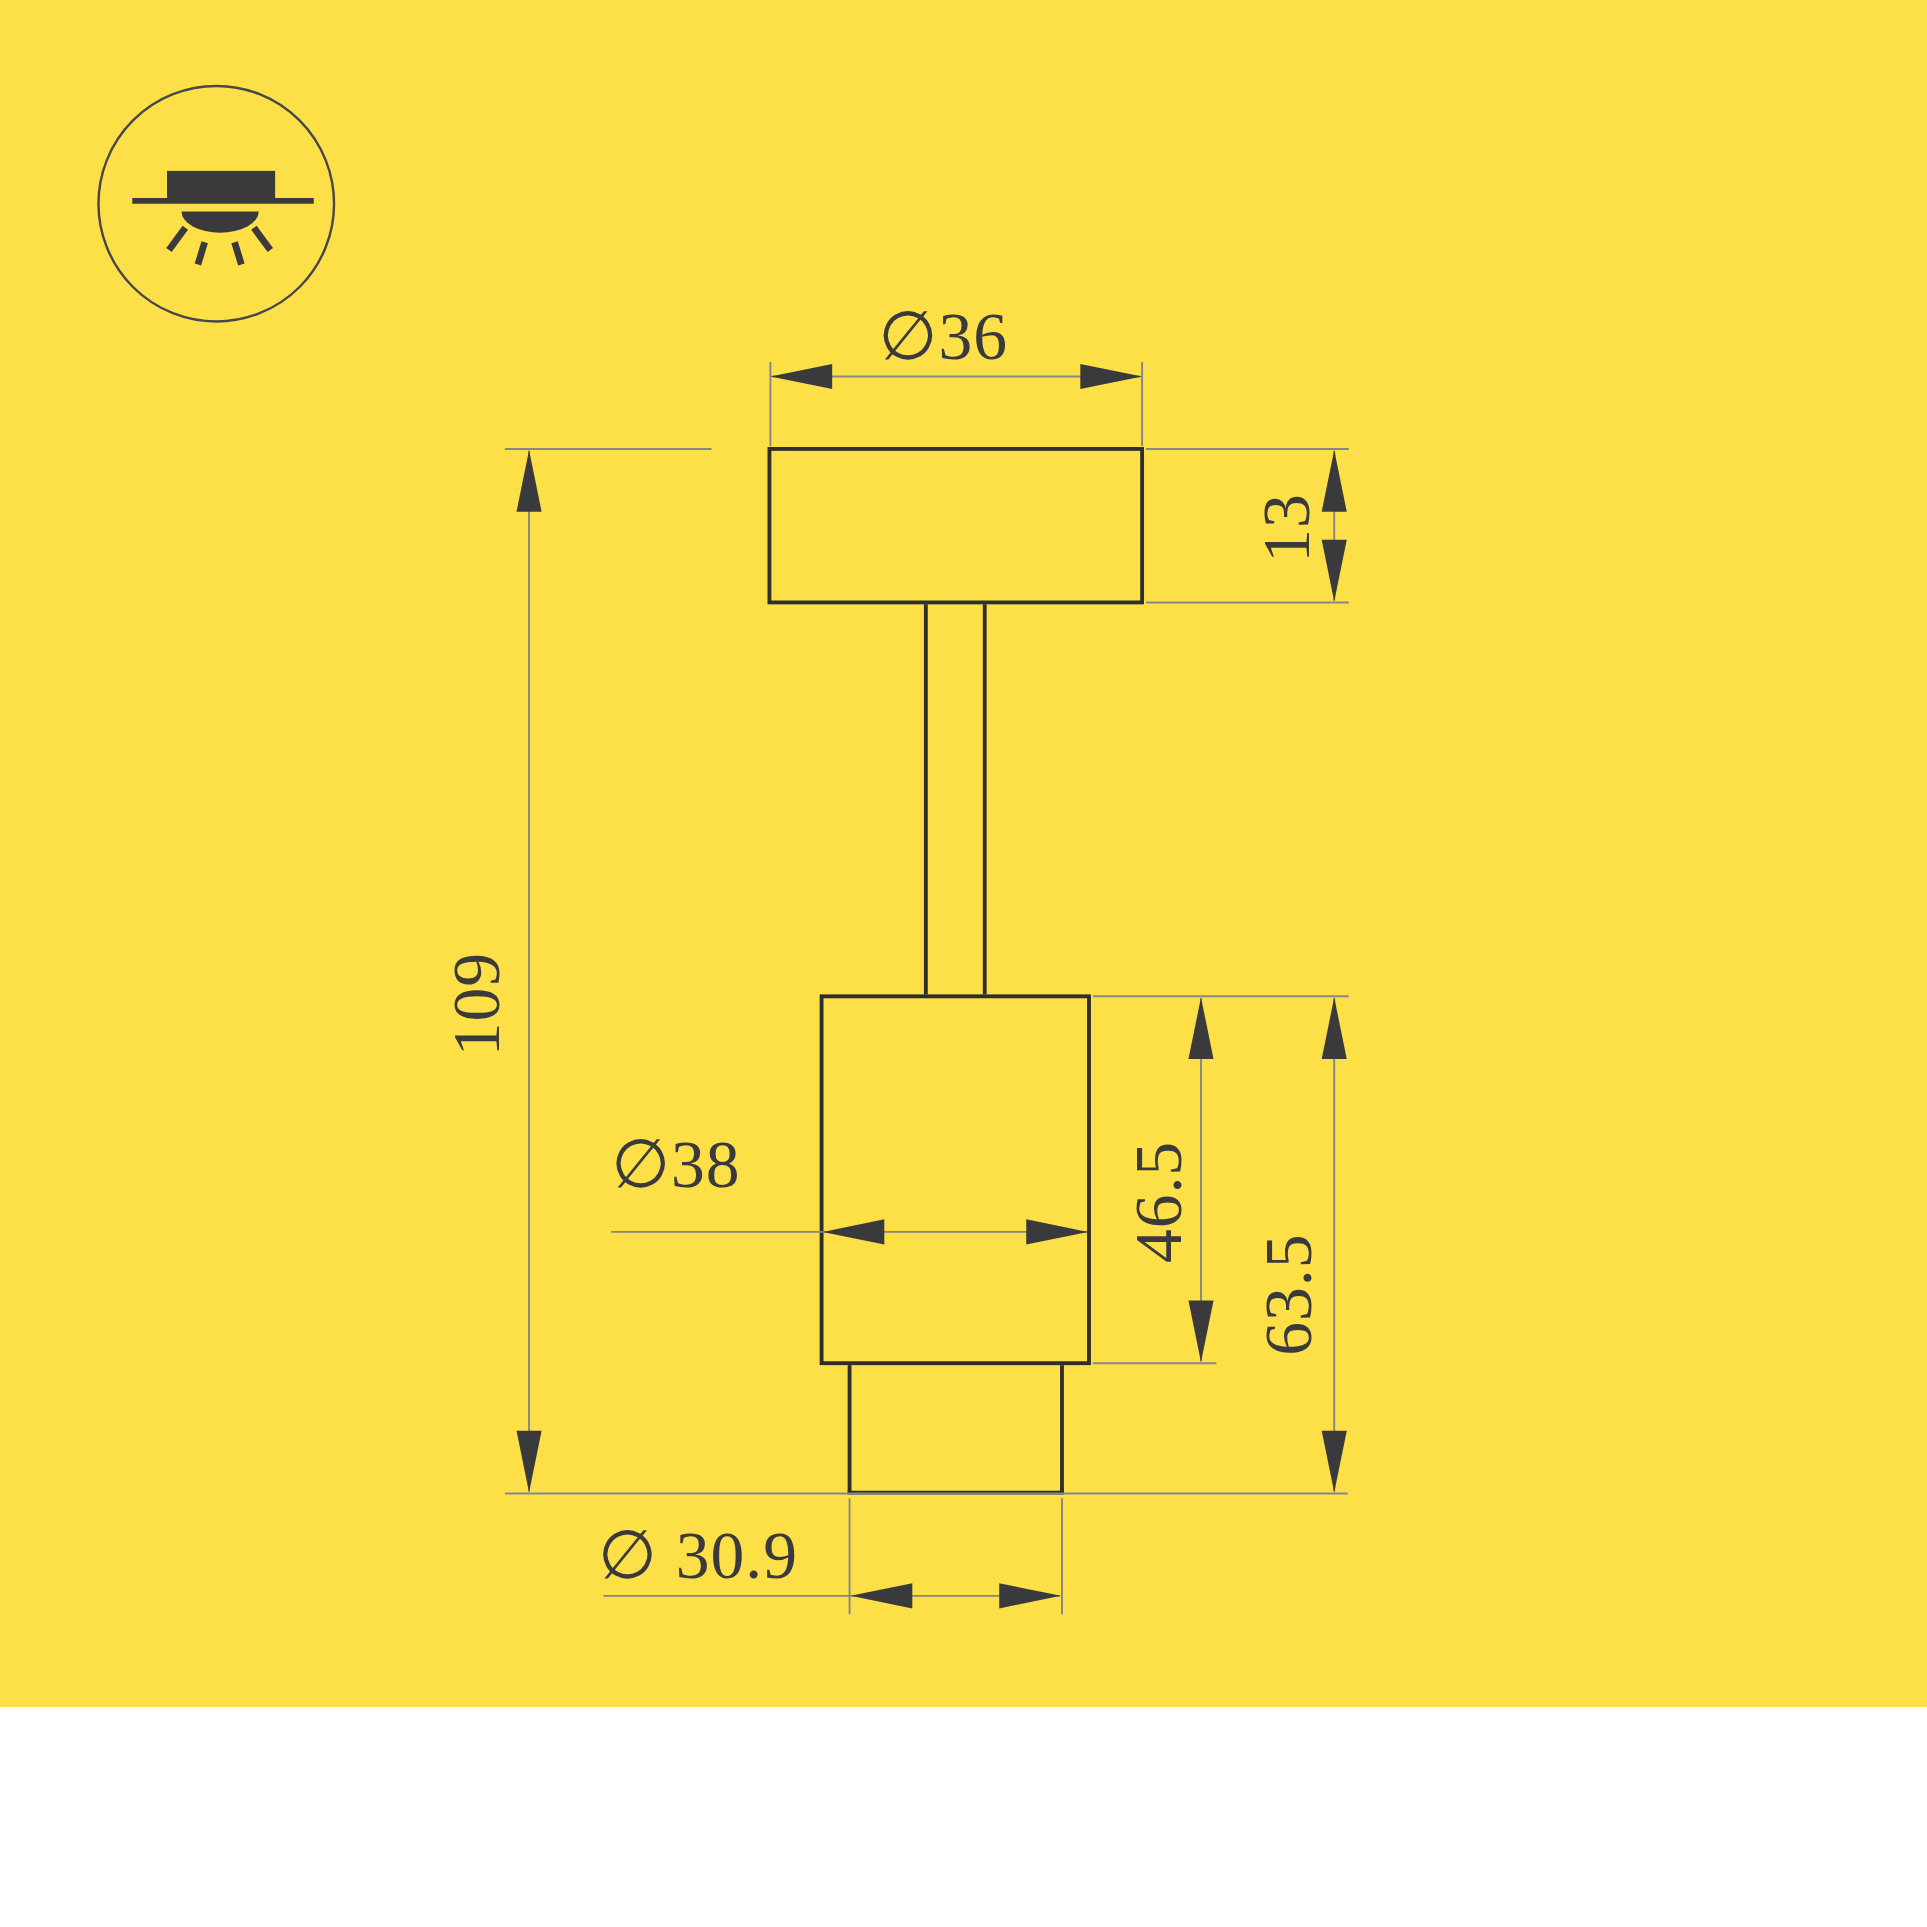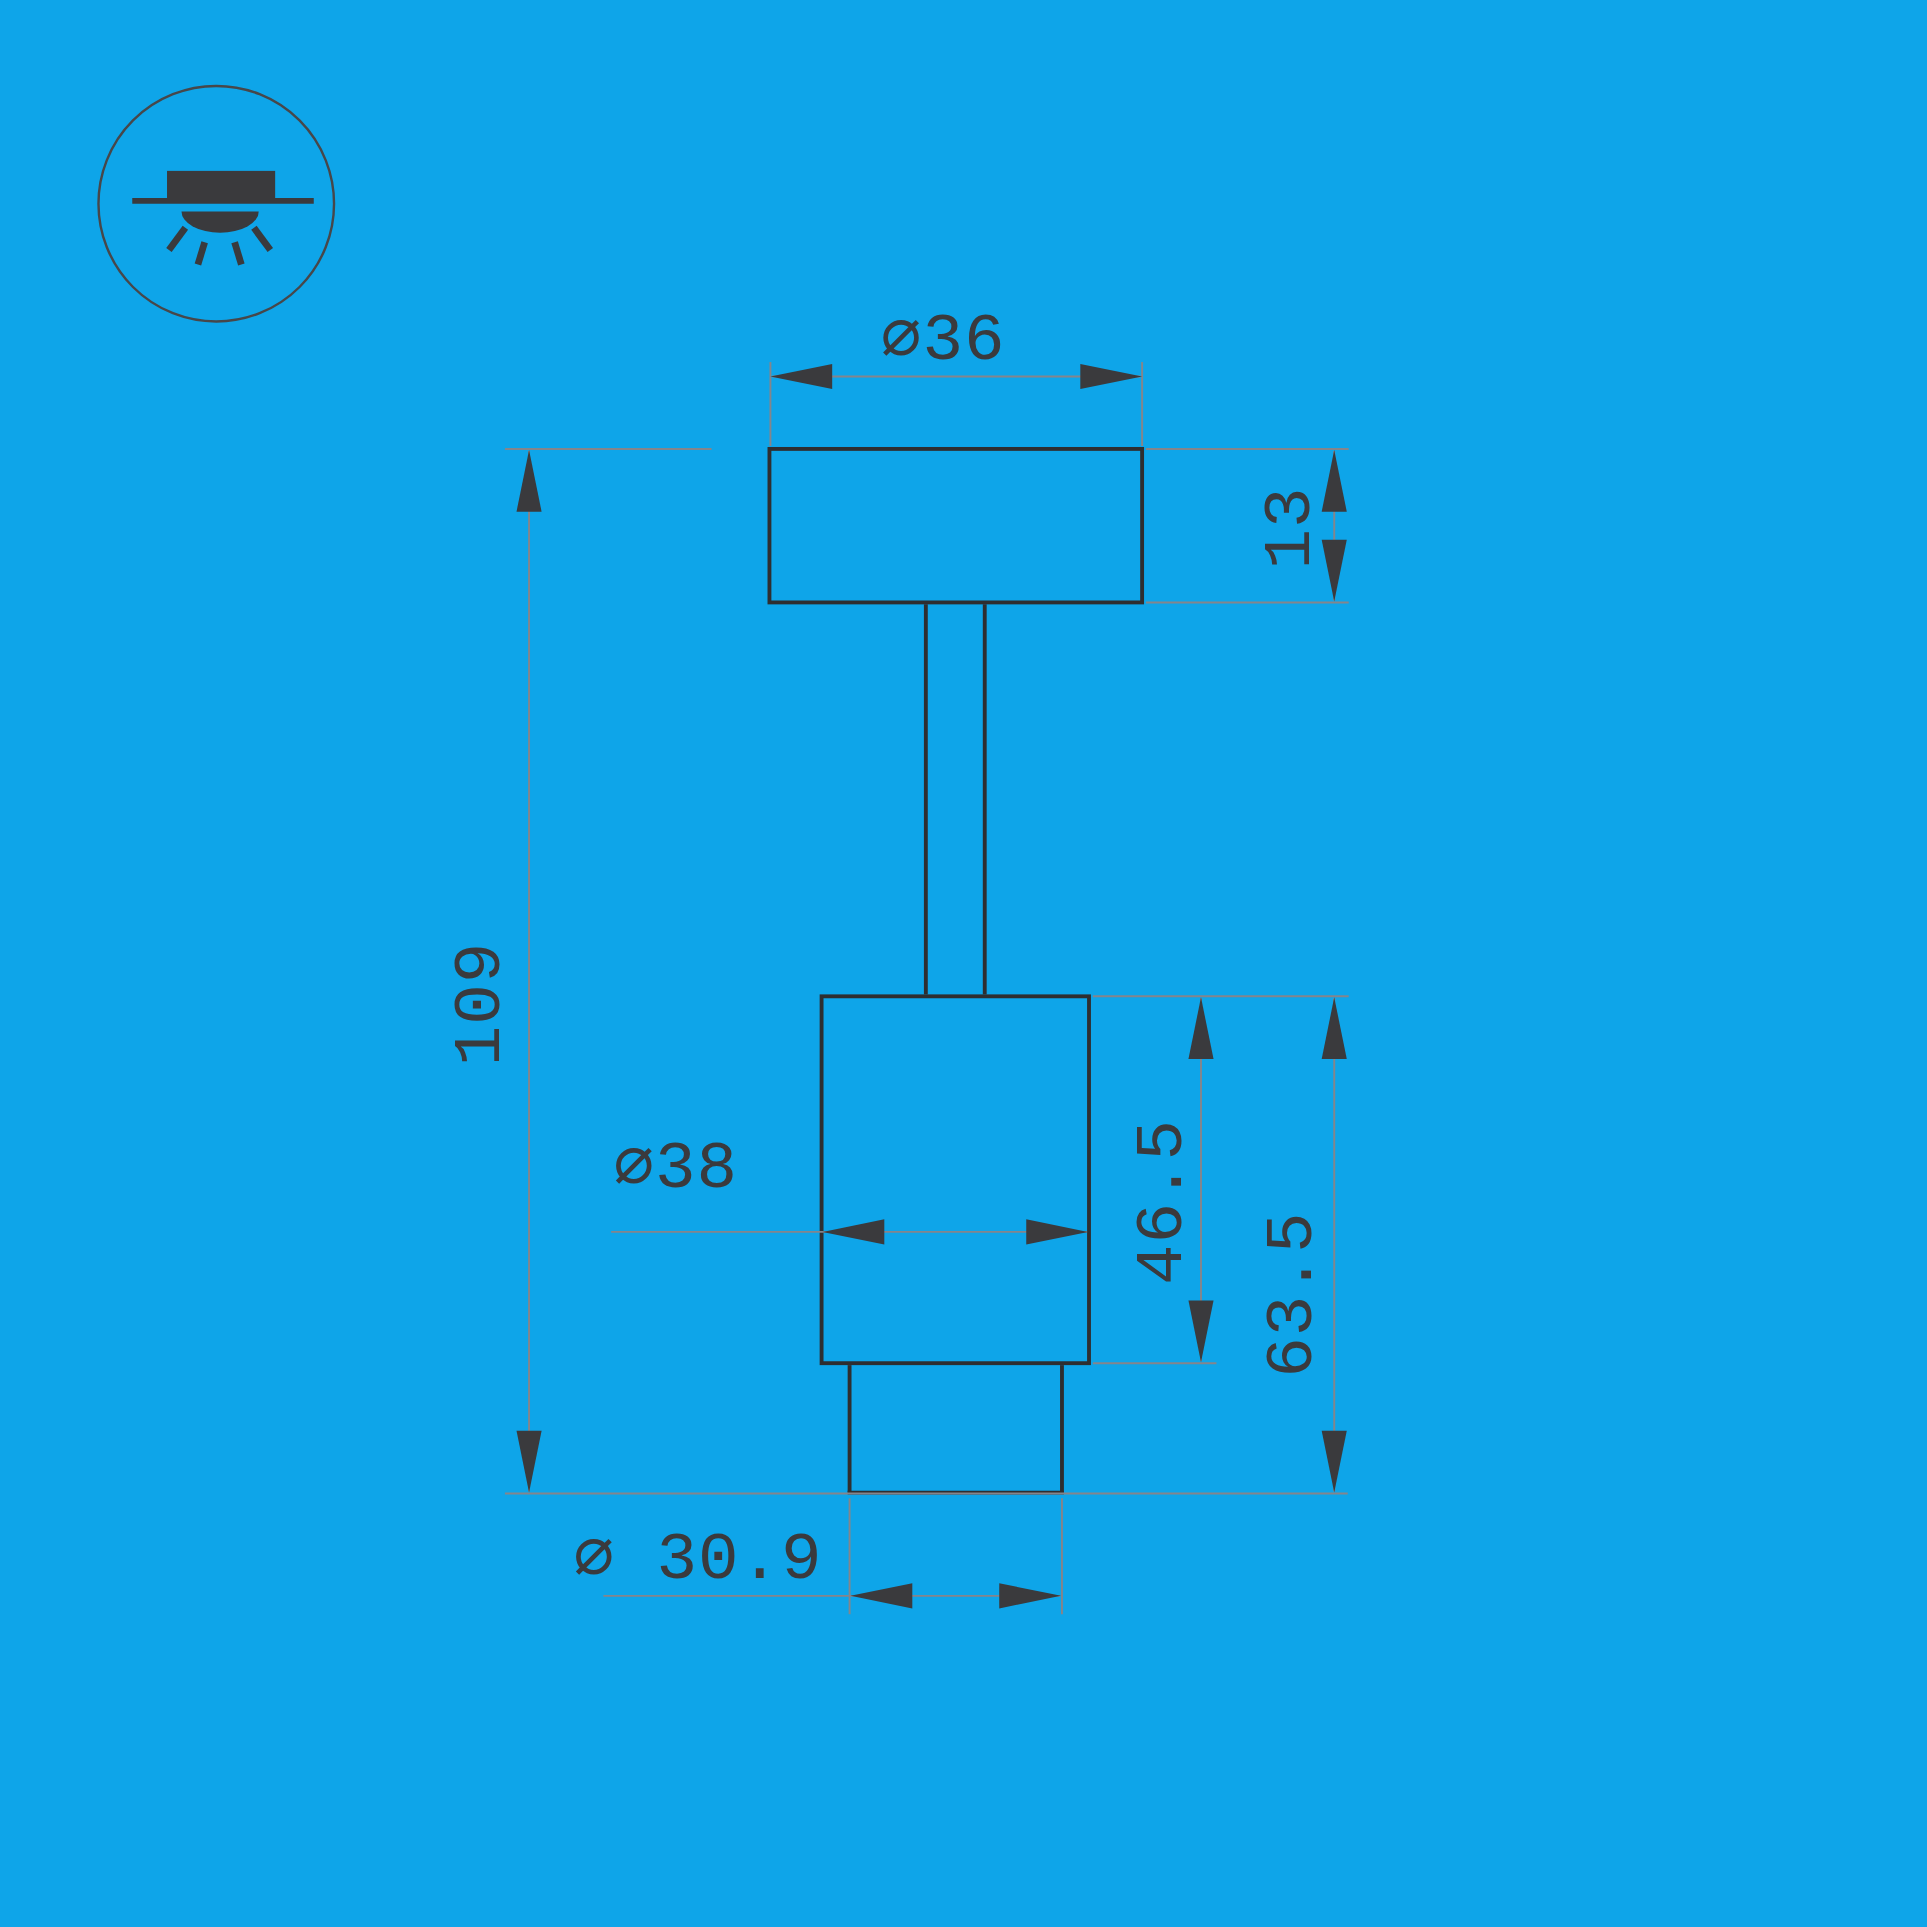--- a/index.html
+++ b/index.html
@@ -1,17 +1,17 @@
 <!DOCTYPE html>
 <html style="--outline: #2e2e30; --dimension-line: #85858b; --arrow-and-text: #3a3a3d;"><head>
 <meta charset="utf-8">
 <style>
   html,body{margin:0;padding:0;background:#ffffff;}
-  .page{position:relative;width:1927px;height:1927px;background:#0ea5e9;overflow:hidden;
-        font-family:Liberation Mono, monospace;}
+  .page{position:relative;width:1927px;height:1707px;background:#fde047;overflow:hidden;
+        font-family:Liberation Serif, serif;}
   svg{position:absolute;left:0;top:0;}
   .outline{stroke:var(--outline,#2e2e30);stroke-width:4;fill:none;}
   .thin{stroke:var(--dimension-line,#85858b);stroke-width:2;fill:none;}
   .arrow{fill:var(--arrow-and-text,#3a3a3d);stroke:none;}
   .dimtext{fill:var(--arrow-and-text,#3a3a3d);font-size:70px;letter-spacing:1px;}
   .glyph{fill:var(--arrow-and-text,#3a3a3d);stroke:none;}
   .ray{stroke:var(--arrow-and-text,#3a3a3d);stroke-width:7;fill:none;}
 </style>
 </head>
 <body>

